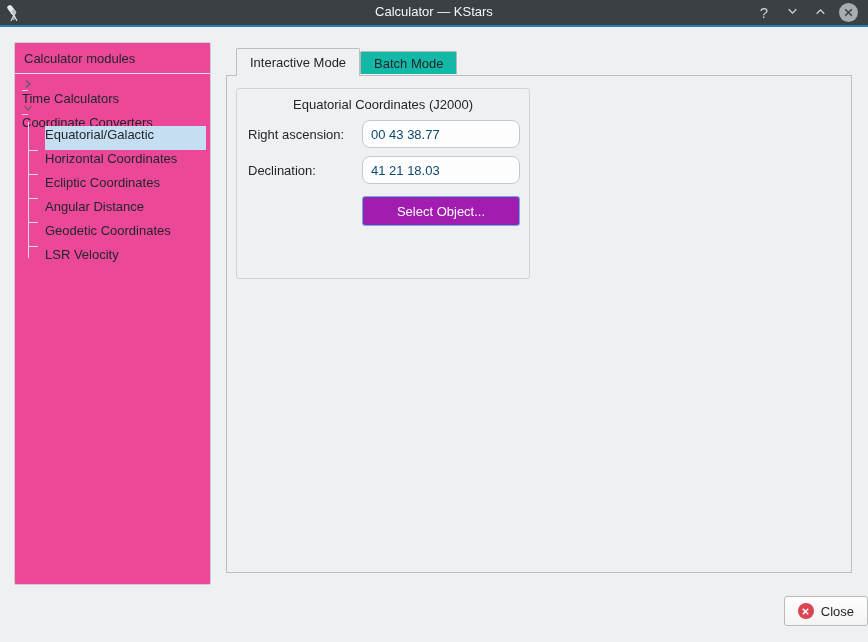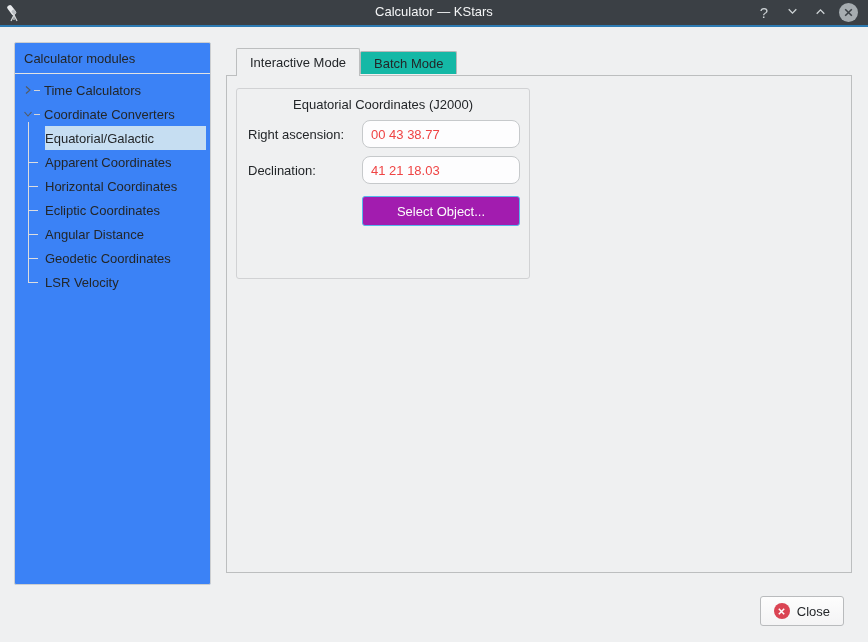--- a/index.html
+++ b/index.html
@@ -38,28 +38,28 @@
   .tb-close-circle {
     width: 19px; height: 19px; border-radius: 50%;
     background: #a6acb0;
     display: flex; align-items: center; justify-content: center;
   }
 
   
   .sidebar {
     position: absolute; left: 14px; top: 42px;
     width: 197px; height: 543px;
-    background: #3b82f6;
+    background: #ec4899;
     border: 1px solid #ccced0;
     border-radius: 2px;
   }
   .sidebar-header { padding: 8px 8px 7px 9px; color: #232629; }
   .sidebar-sep { height: 1px; background: #e2e3e4; }
   .tree { padding-top: 4px; position: relative; }
-  .tree-row { height: 24px; display: flex; align-items: center; position: relative; }
+  .tree-row { height: 24px; display: flex; align-items: flex-start; position: relative; flex-direction: column; }
   .tree-row.top { padding-left: 7px; }
   .chev { flex: none; width: 12px; height: 12px; display: flex; align-items: center; justify-content: center; }
   .chev-dash { flex: none; width: 6px; height: 1px; background: #d4d5d7; margin-right: 4px; }
   .tree-children { position: relative; margin-left: 30px; }
   .tree-children:before {
     content: ""; position: absolute; left: -17px; top: -4px; bottom: 12px;
     width: 1px; background: #dcdddf;
   }
   .tree-row.child:before {
     content: ""; flex: none; width: 10px; height: 1px; background: #dcdddf;
@@ -109,42 +109,42 @@
   .gb-galactic { width: 290px; }
   .gb-title { text-align: center; margin-top: 8px; }
 
   .field-row { display: flex; align-items: center; margin: 8px 9px 0 11px; }
   .field-row label { flex: 1; }
   .field-input {
     width: 158px; height: 28px; flex: none;
     border: 1px solid #c6c9cb;
     border-radius: 8px;
     background: #fdfdfe;
-    color: #ef4444;
+    color: #0c4a6e;
     font-family: "Liberation Sans", "DejaVu Sans", sans-serif;
     font-size: 13px;
     padding: 0 8px;
     outline: none;
   }
   .gb-galactic .field-row { margin-top: 14px; }
 
   .btn-row { display: flex; justify-content: flex-end; margin: 12px 9px 0 0; }
   .btn-primary {
     width: 158px; height: 30px;
     background: #a21caf;
     border: 1px solid #55b7ec;
     border-radius: 3px;
     color: #fcfcfc;
     font-family: Liberation Sans, sans-serif;
     font-size: 13px;
   }
 
   
   .close-btn {
-    position: absolute; right: 24px; top: 596px;
+    position: absolute; right: 0; top: 596px;
     height: 30px;
     padding: 0 13px;
     display: flex; align-items: center; gap: 7px;
     background: linear-gradient(#fdfdfd, #f4f4f5);
     border: 1px solid #b9bbbd;
     border-radius: 3px;
     font-family: "Liberation Sans", "DejaVu Sans", sans-serif;
     font-size: 13px;
     color: #232629;
   }
@@ -220,23 +220,20 @@
       </span>
       <span class="chev-dash"></span>
       <span class="tree-label">Coordinate Converters</span>
     </div>
 
     <div class="tree-children">
       <div class="tree-row child selected">
         <span class="tree-label">Equatorial/Galactic</span>
       </div>
       <div class="tree-row child">
-        <span class="tree-label">Apparent Coordinates</span>
-      </div>
-      <div class="tree-row child">
         <span class="tree-label">Horizontal Coordinates</span>
       </div>
       <div class="tree-row child">
         <span class="tree-label">Ecliptic Coordinates</span>
       </div>
       <div class="tree-row child">
         <span class="tree-label">Angular Distance</span>
       </div>
       <div class="tree-row child">
         <span class="tree-label">Geodetic Coordinates</span>

